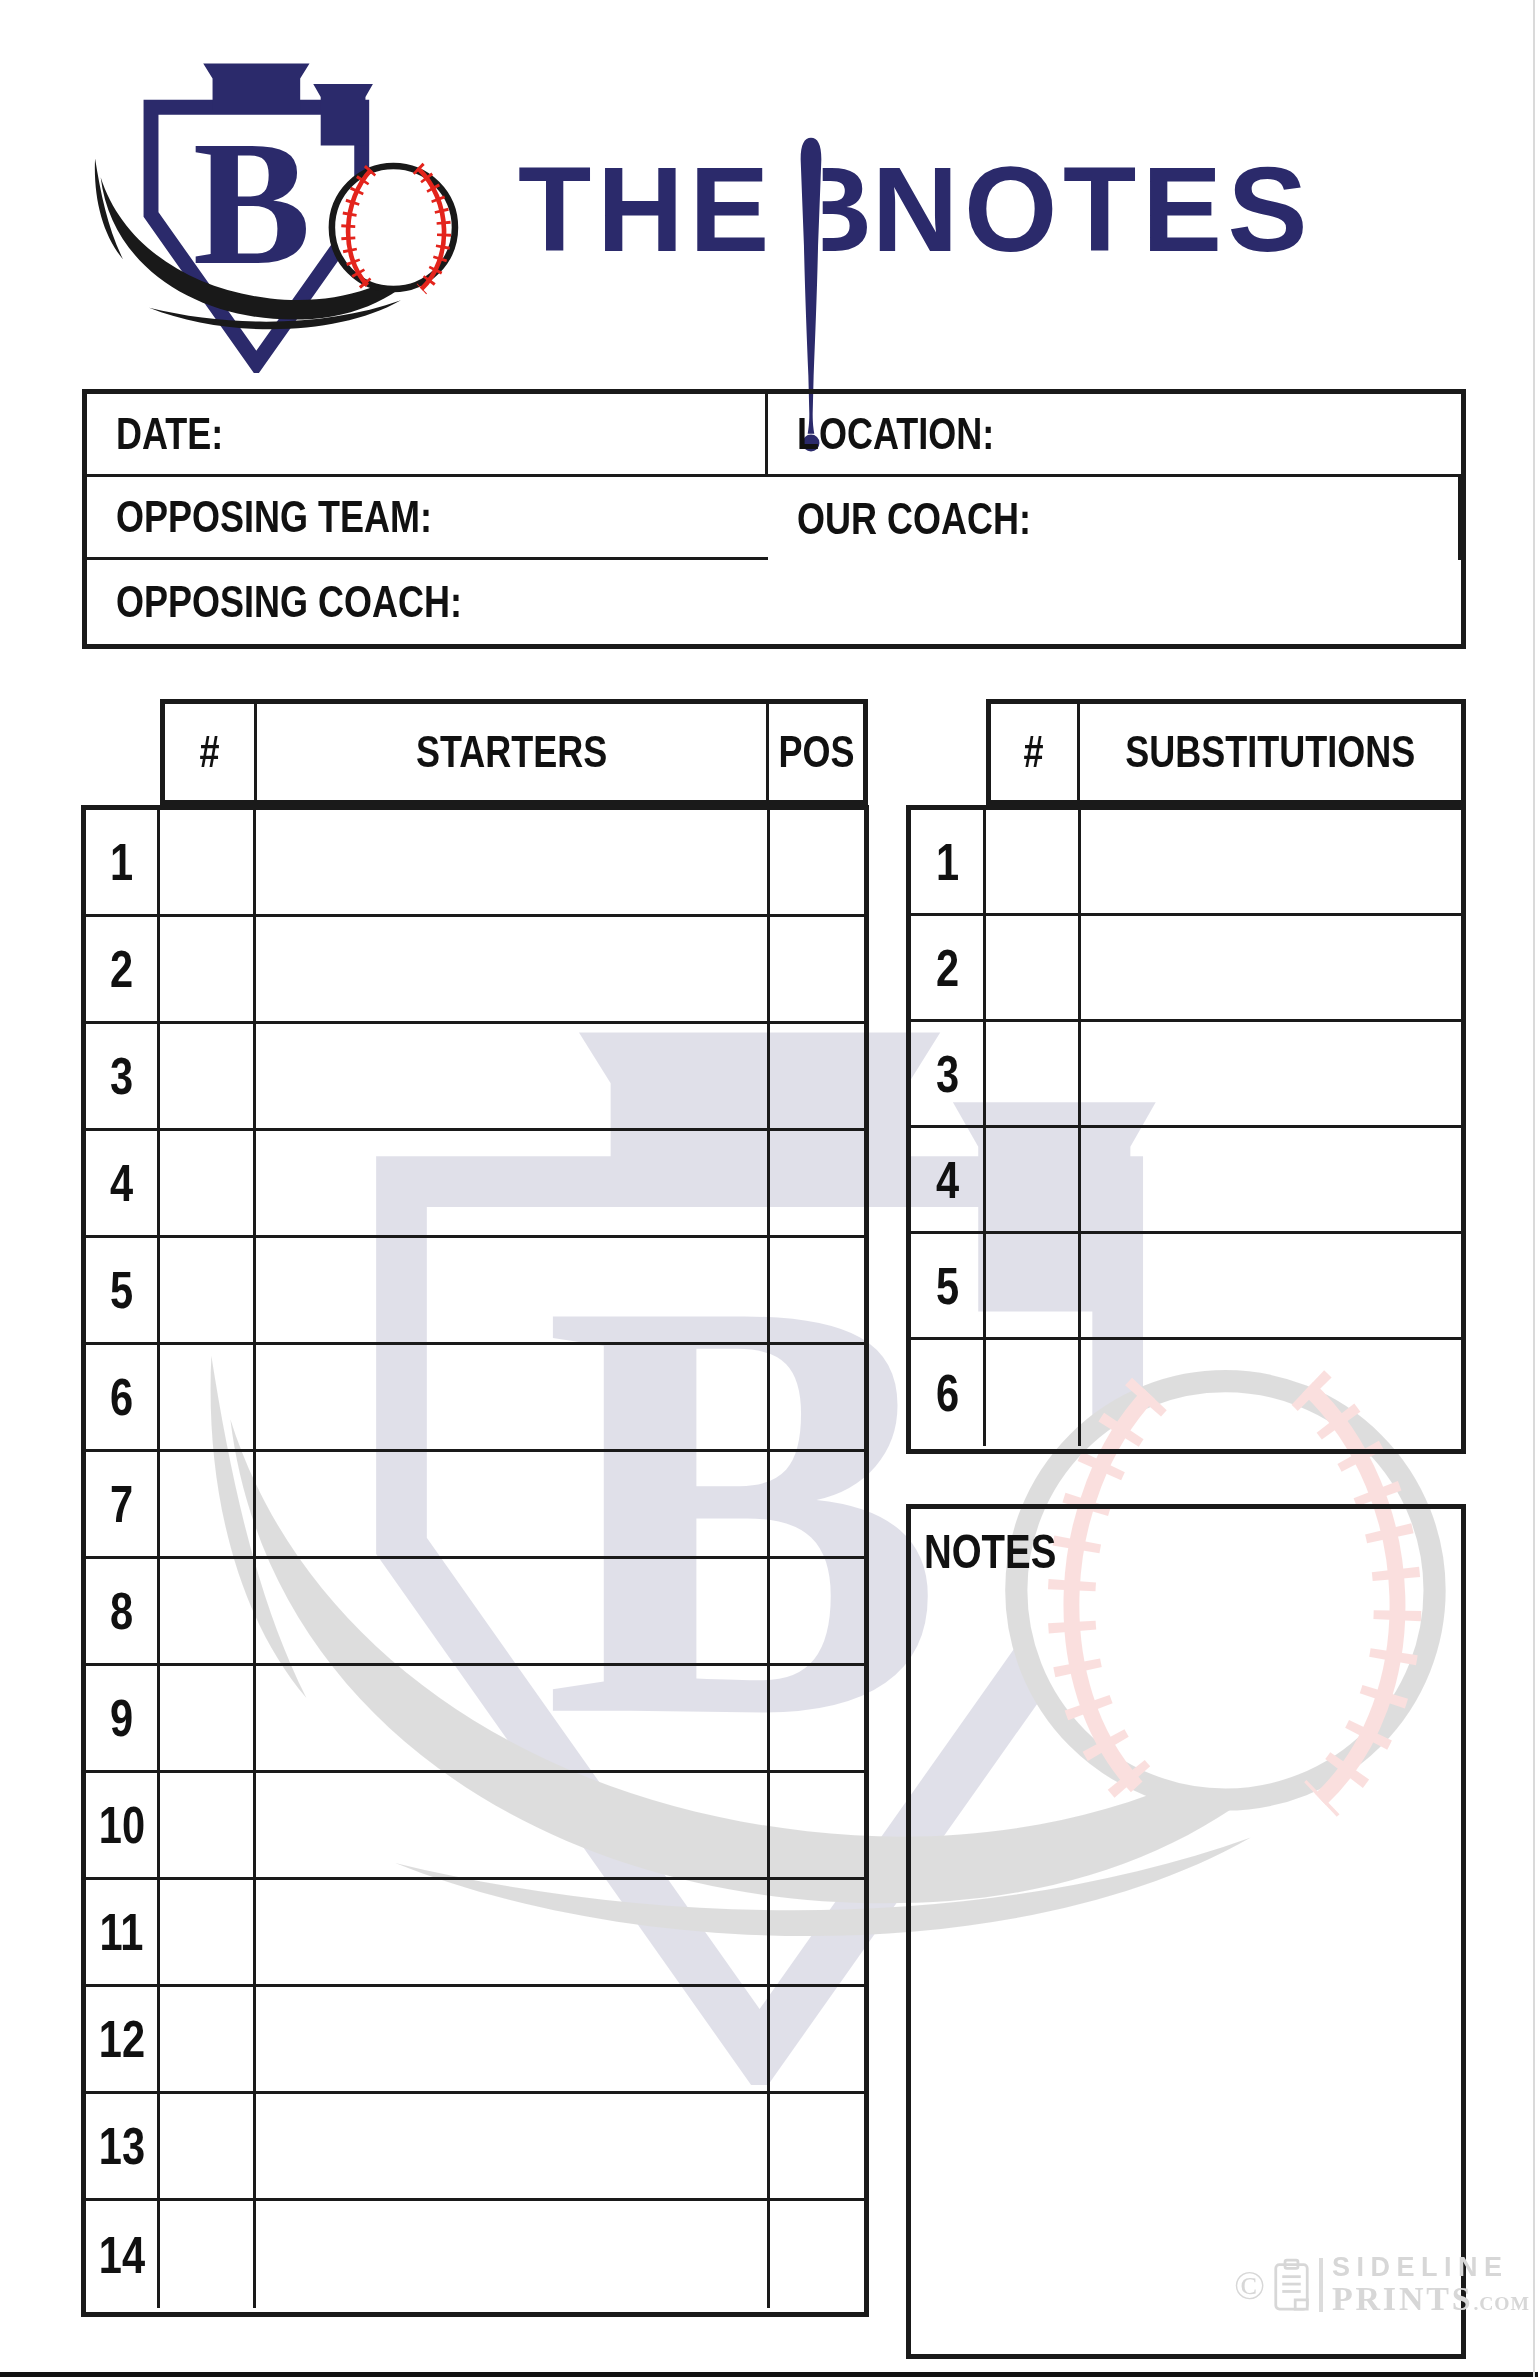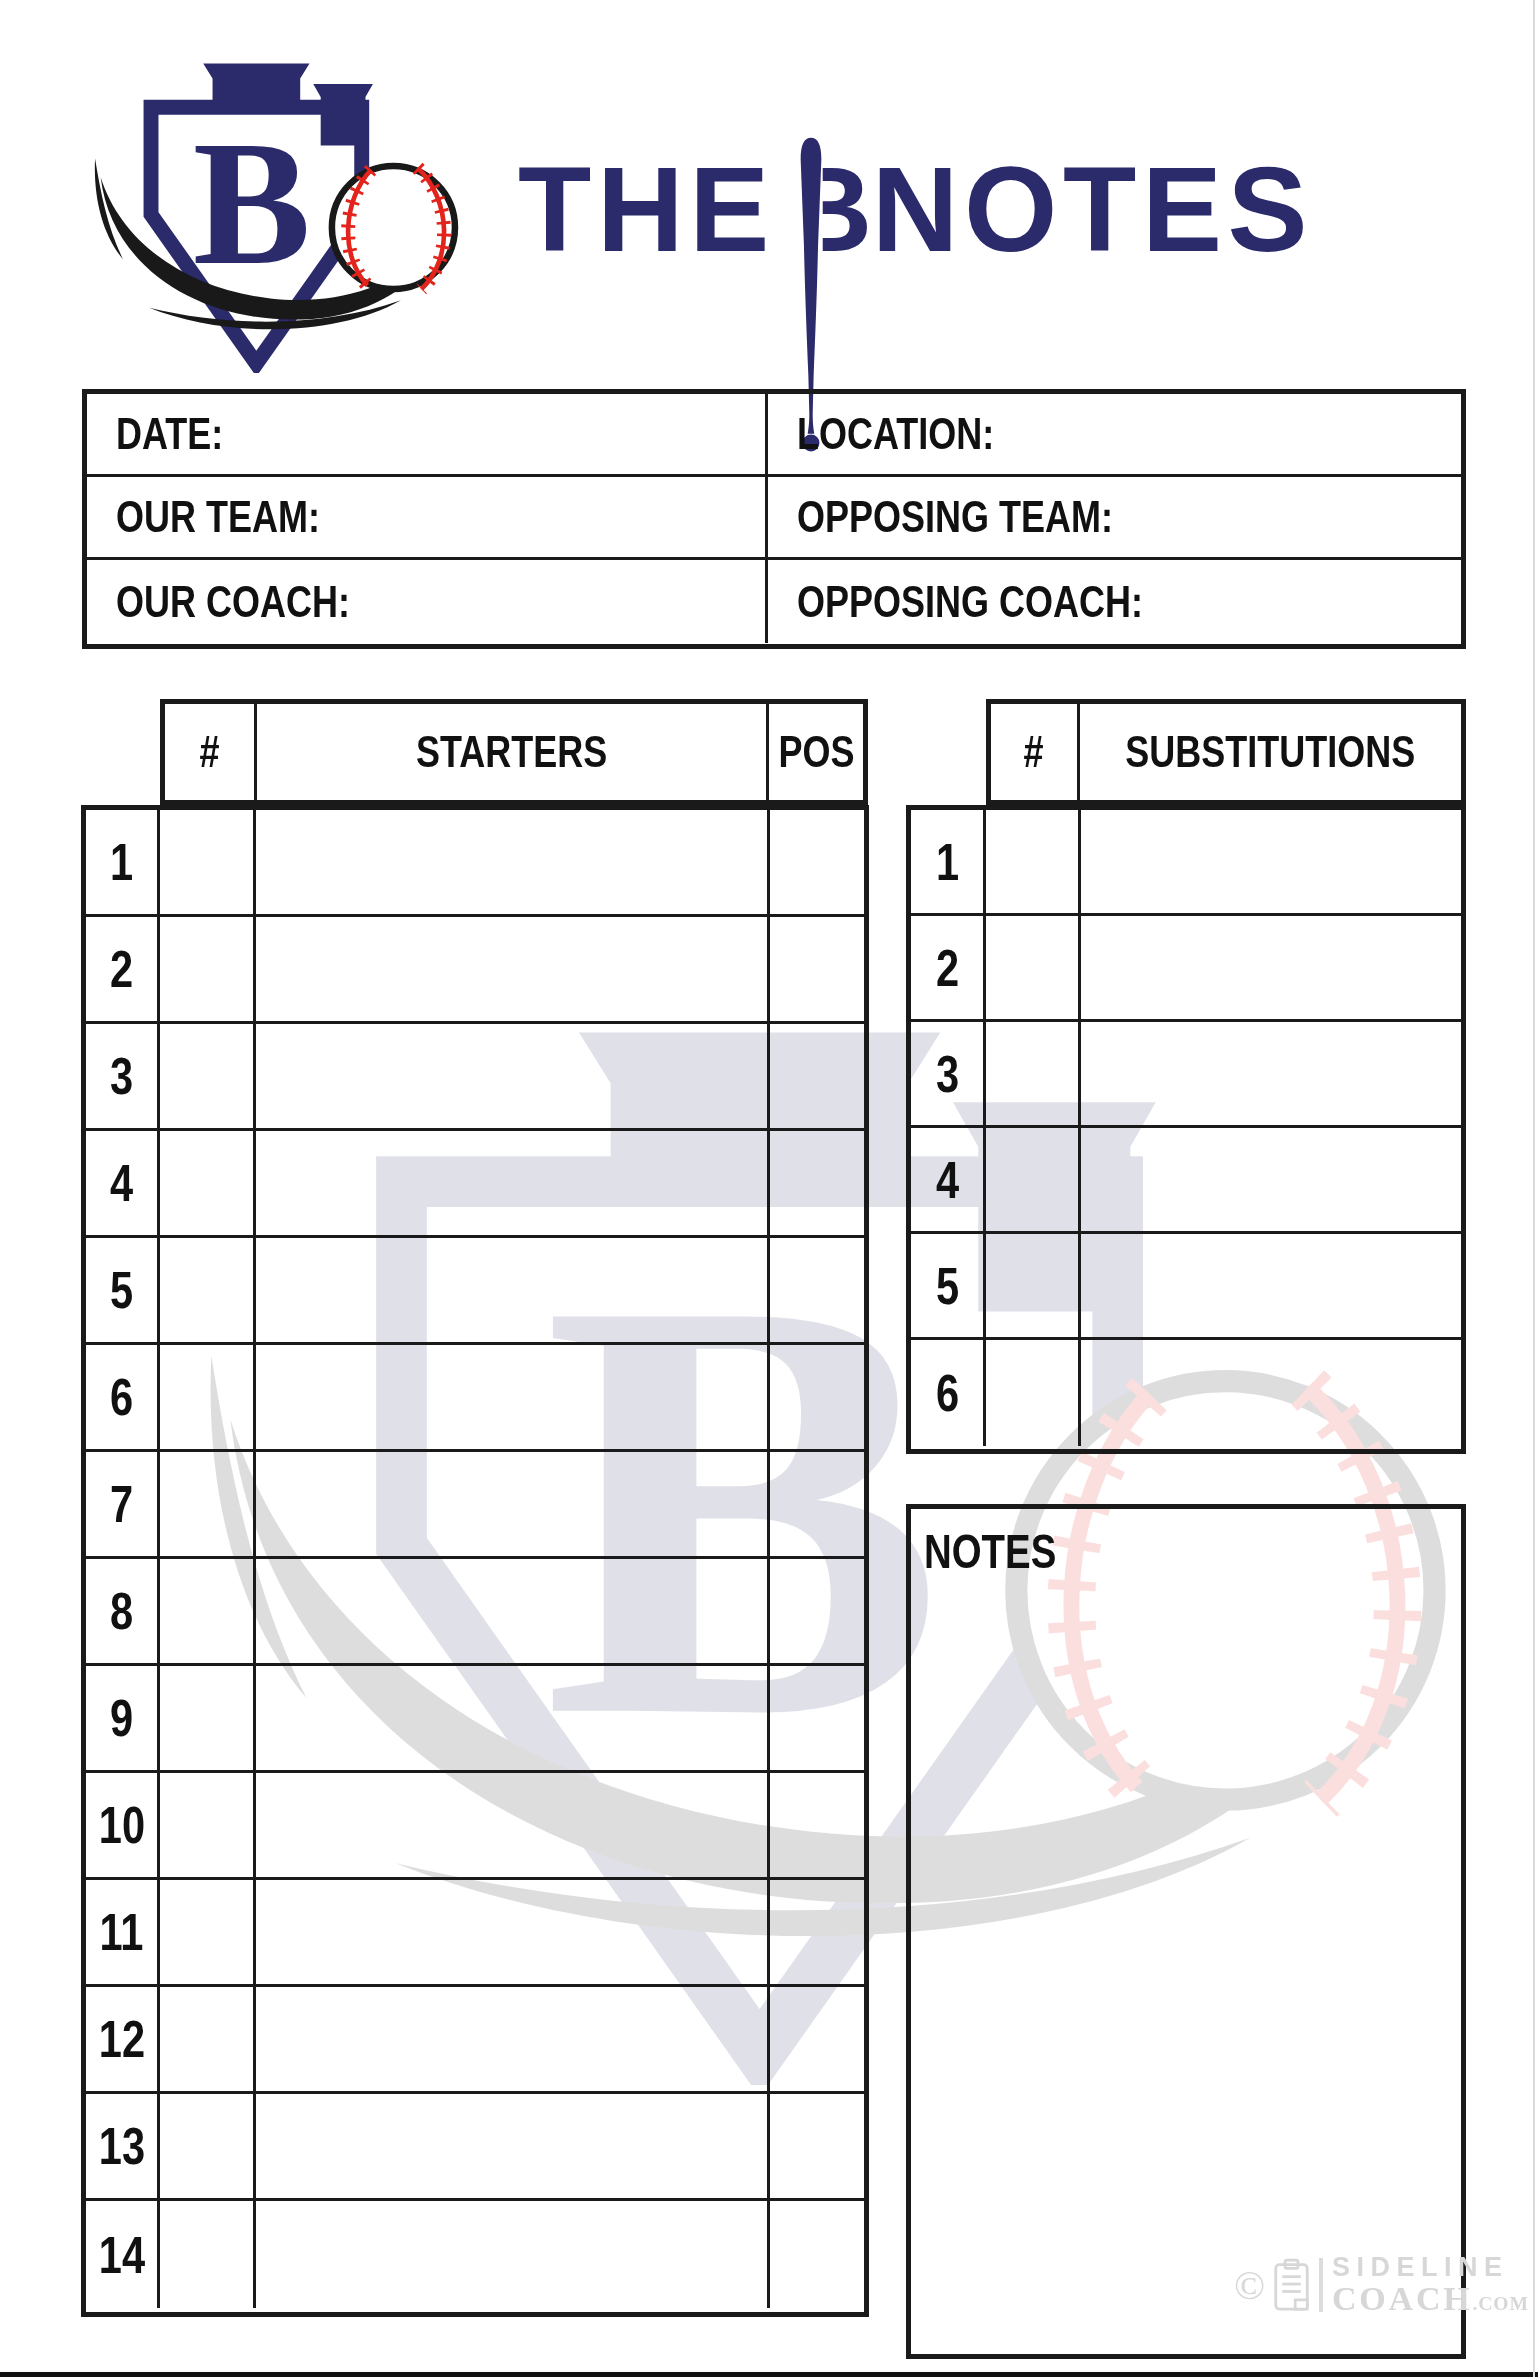--- a/index.html
+++ b/index.html
@@ -127,23 +127,20 @@
     </span>
     <span>NOTES</span>
   </div>
 
   <div class="formtable">
     <div class="fcell bR bB">
         <span class="cond-l">DATE:</span>
       </div>
     <div class="fcell bB">
         <span class="cond-l">LOCATION:</span>
-      </div>
-    <div class="fcell bR bB">
-        <span class="cond-l">OUR TEAM:</span>
       </div>
     <div class="fcell bB">
         <span class="cond-l">OPPOSING TEAM:</span>
       </div>
     <div class="fcell bR">
         <span class="cond-l">OUR COACH:</span>
       </div>
     <div class="fcell">
         <span class="cond-l">OPPOSING COACH:</span>
       </div>
@@ -318,21 +315,21 @@
         <rect x="13" y="2" width="14" height="9" rx="2" fill="none" stroke="#d7d7d7" stroke-width="3"></rect>
         <line x1="10" y1="20" x2="30" y2="20" stroke="#d7d7d7" stroke-width="3"></line>
         <line x1="10" y1="28" x2="30" y2="28" stroke="#d7d7d7" stroke-width="3"></line>
         <line x1="10" y1="36" x2="30" y2="36" stroke="#d7d7d7" stroke-width="3"></line>
         <path d="M 24,45 L 37,45 L 37,55 L 24,55 Z" fill="#ffffff" stroke="#d7d7d7" stroke-width="3"></path>
       </svg>
       <span class="sep"></span>
       <span class="brandcol">
         <span class="l1">SIDELINE</span>
         <span class="l2">
-          <span>COACH</span>
+          <span>PRINTS</span>
             <span class="tld">.COM</span>
         </span>
       </span>
     </div>
   </div>
 
   <div class="bottom-band"></div>
   <div class="right-hairline"></div>
 </div>
 

